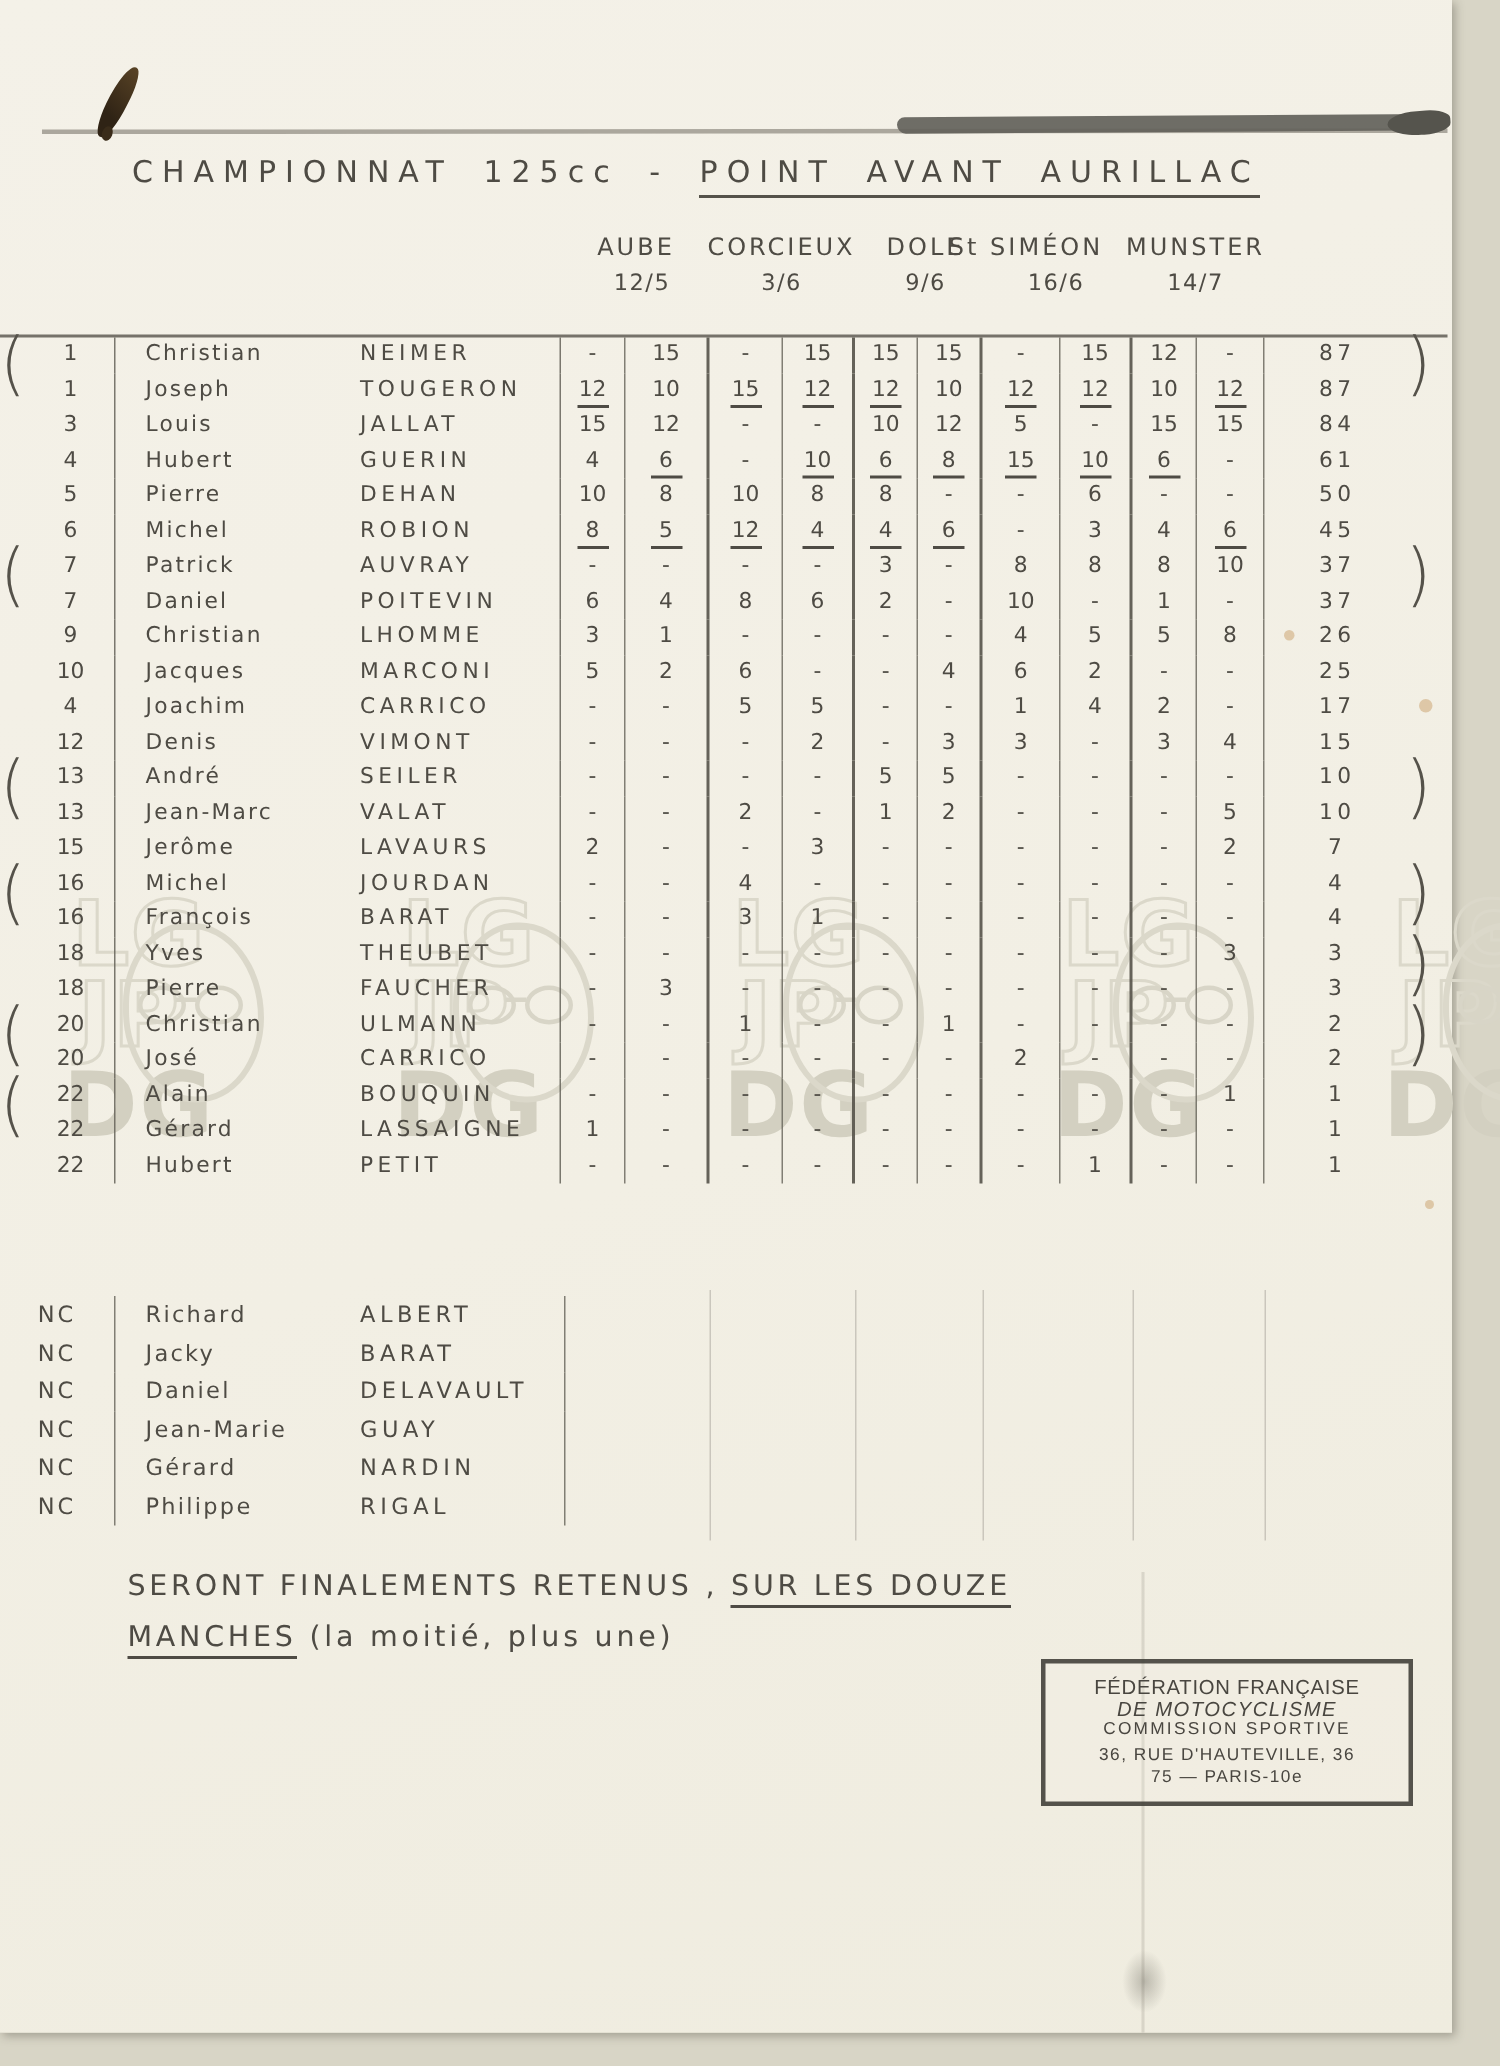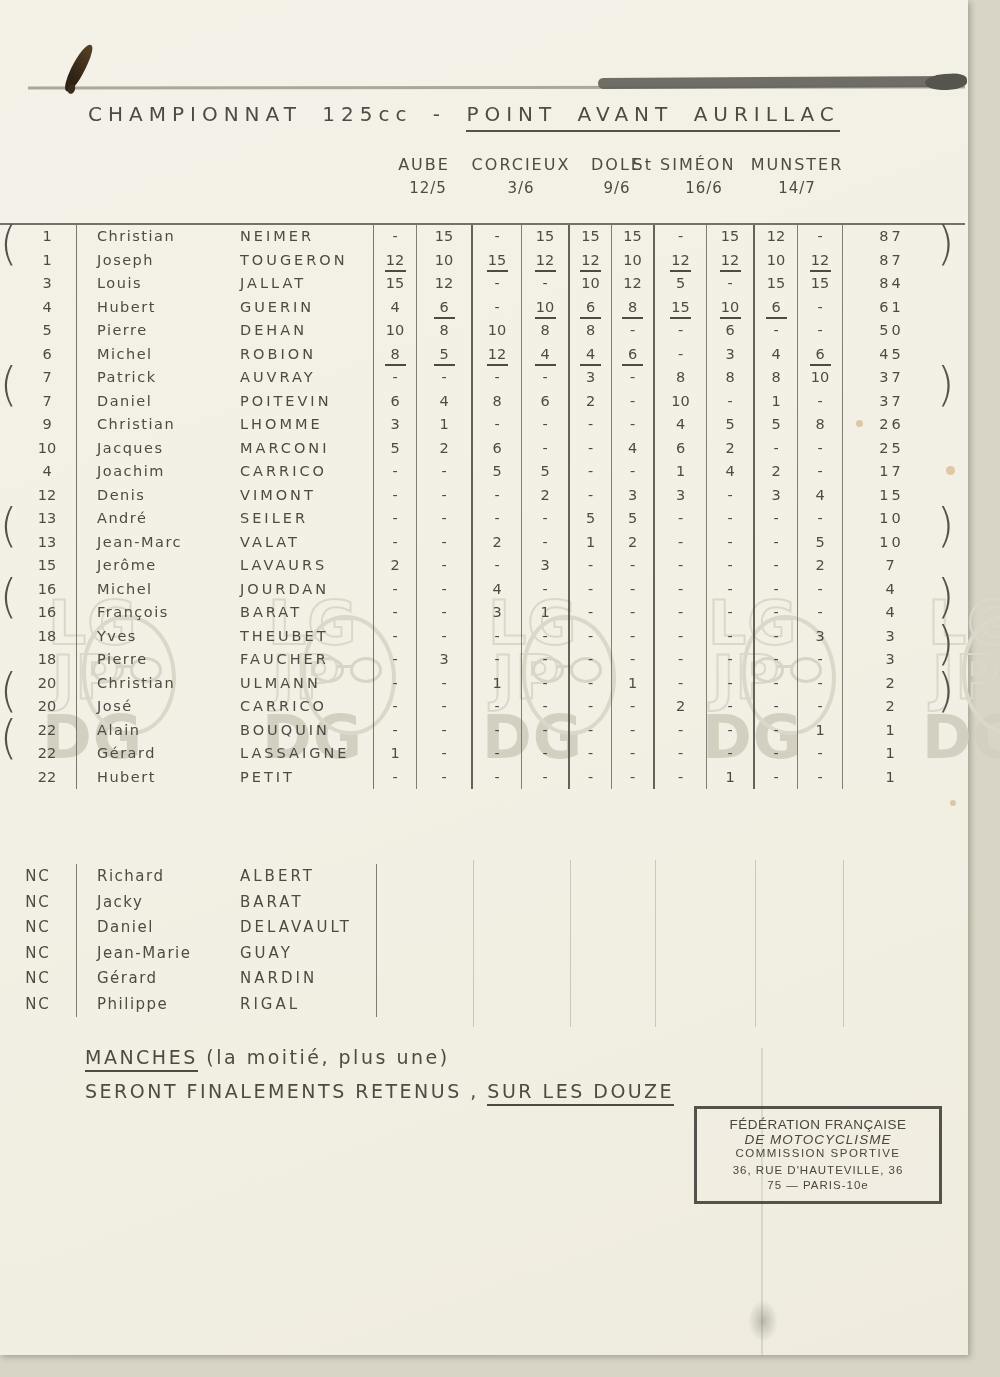--- a/index.html
+++ b/index.html
@@ -601,22 +601,22 @@
     </div>
   <div id="nc-lines">
       <div class="nc-vline" style="left: 473px;"></div>
       <div class="nc-vline" style="left: 570px;"></div>
       <div class="nc-vline" style="left: 655px;"></div>
       <div class="nc-vline" style="left: 755px;"></div>
       <div class="nc-vline" style="left: 843px;"></div>
     </div>
 
   <div id="note">
+      <div><span>SERONT FINALEMENTS RETENUS , </span><span class="u-note">SUR LES DOUZE</span></div>
       <div><span class="u-note">MANCHES</span><span> (la moitié, plus une)</span></div>
-      <div><span>SERONT FINALEMENTS RETENUS , </span><span class="u-note">SUR LES DOUZE</span></div>
     </div>
 
   <div id="stamp">
     <div class="stamp-l1">FÉDÉRATION FRANÇAISE</div>
     <div class="stamp-l2">DE MOTOCYCLISME</div>
     <div class="stamp-l3">COMMISSION SPORTIVE</div>
     <div class="stamp-a1">36, RUE D'HAUTEVILLE, 36</div>
     <div class="stamp-a2">75 — PARIS-10e</div>
   </div>
 

